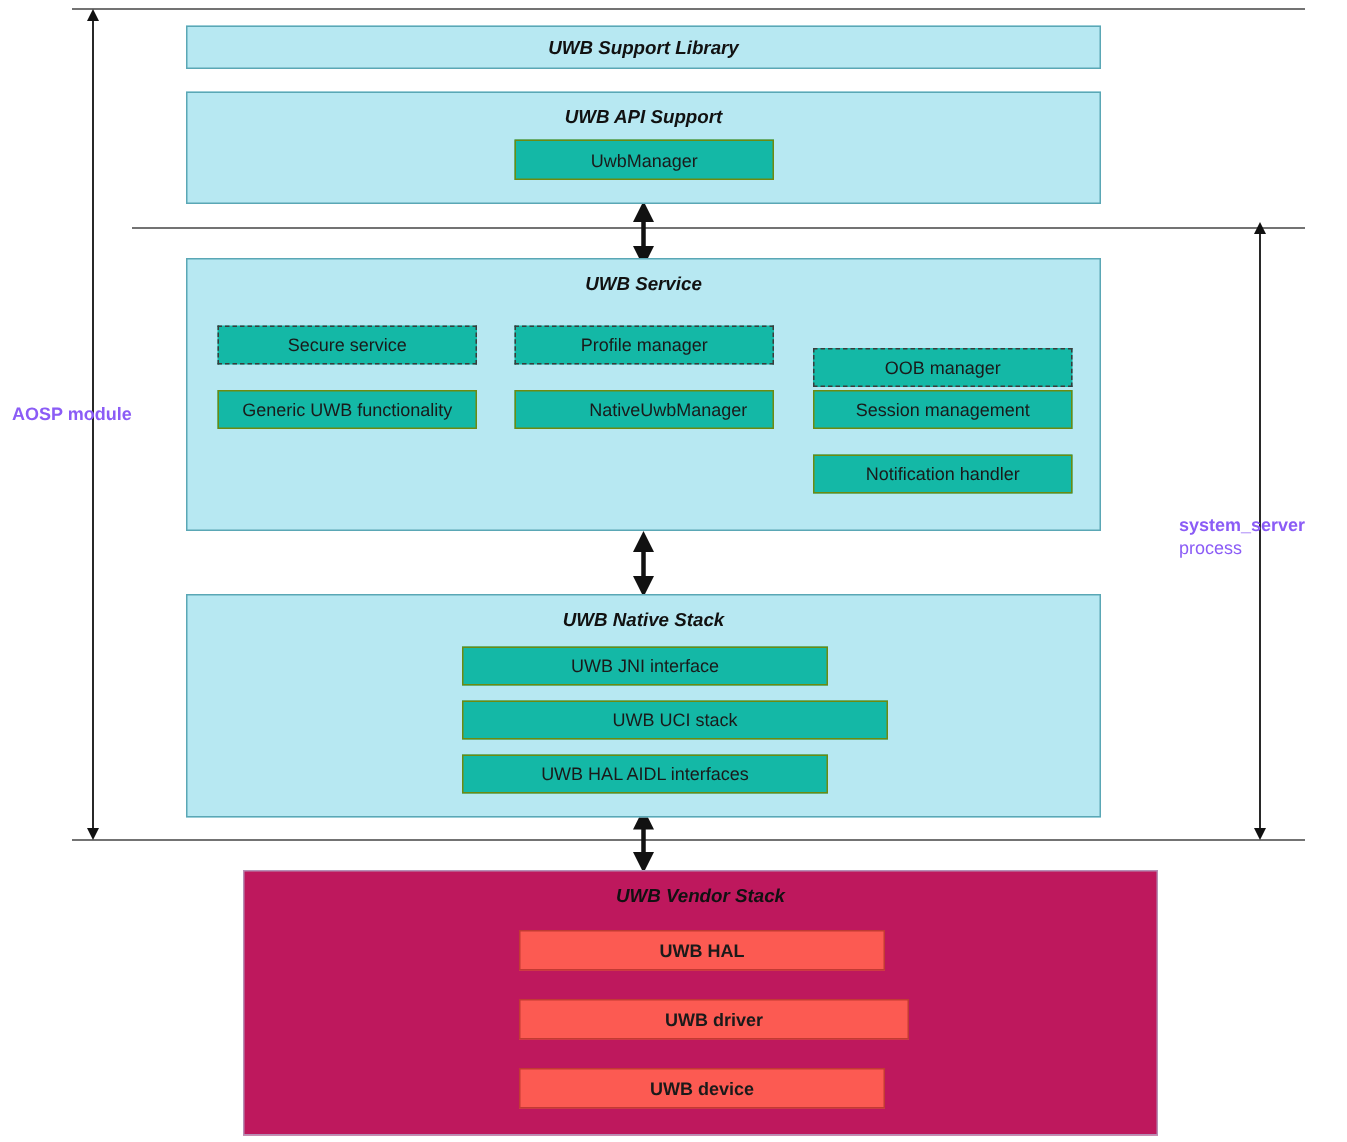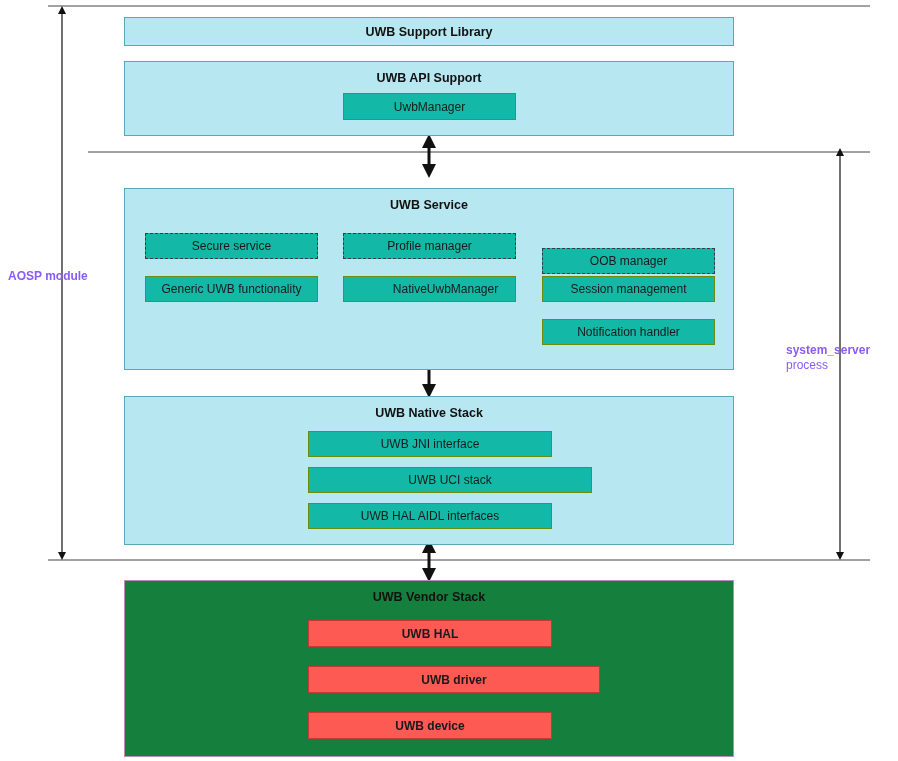--- a/index.html
+++ b/index.html
@@ -23,31 +23,33 @@
   .blk {
     position: absolute;
     box-sizing: border-box;
   }
   
   .container-blue {
     background: #b7e8f2;
     border: 1px solid #5aa7b5;
   }
   .container-purple {
-    background: #15803d;
+    background: #be185d;
     border: 1px solid #b58fb5;
+    margin-left: 38px;
   }
   .container-title {
     position: absolute;
     left: 0;
     right: 0;
     text-align: center;
     font-size: 12.5px;
     font-weight: bold;
     color: #111111;
+    font-style: italic;
   }
   
   .box-green {
     background: #14b8a6;
     border: 1px solid #6e8a10;
     display: flex;
     align-items: center;
     justify-content: center;
     font-size: 12px;
     color: #1a1a1a;
@@ -150,21 +152,21 @@
     <div class="container-title" style="top:7px;">UWB Support Library</div>
   </div>
 
   <div class="blk container-blue" style="left:124px; top:61px; width:610px; height:75px;">
     <div class="container-title" style="top:9px;">UWB API Support</div>
     <div class="blk box-green" style="left:218px; top:31px; width:173px; height:27px;">
       <span>UwbManager</span>
     </div>
   </div>
 
-  <div class="blk container-blue" style="left:124px; top:188px; width:610px; height:182px;">
+  <div class="blk container-blue" style="left:124px; top:172px; width:610px; height:182px;">
     <div class="container-title" style="top:9px;">UWB Service</div>
 
     <div class="blk box-green dashed" style="left:20px; top:44px; width:173px; height:26px;">
       <span>Secure service</span>
     </div>
     <div class="blk box-green dashed" style="left:218px; top:44px; width:173px; height:26px;">
       <span>Profile manager</span>
     </div>
     <div class="blk box-green dashed" style="left:417px; top:44px; width:173px; height:26px;margin-top:15px;">
       <span>OOB manager</span>
@@ -198,21 +200,21 @@
       <span>UWB HAL AIDL interfaces</span>
     </div>
   </div>
 
   <div class="blk container-purple" style="left:124px; top:580px; width:610px; height:177px;">
     <div class="container-title" style="top:9px;">UWB Vendor Stack</div>
 
     <div class="blk box-red" style="left:183px; top:39px; width:244px; height:27px;">
       <span>UWB HAL</span>
     </div>
-    <div class="blk box-red" style="left:183px; top:85px; width:292px; height:27px;">
+    <div class="blk box-red" style="left:183px; top:85px; width:260px; height:27px;">
       <span>UWB driver</span>
     </div>
     <div class="blk box-red" style="left:183px; top:131px; width:244px; height:27px;">
       <span>UWB device</span>
     </div>
   </div>
 
 </div>
 
 </body></html>

